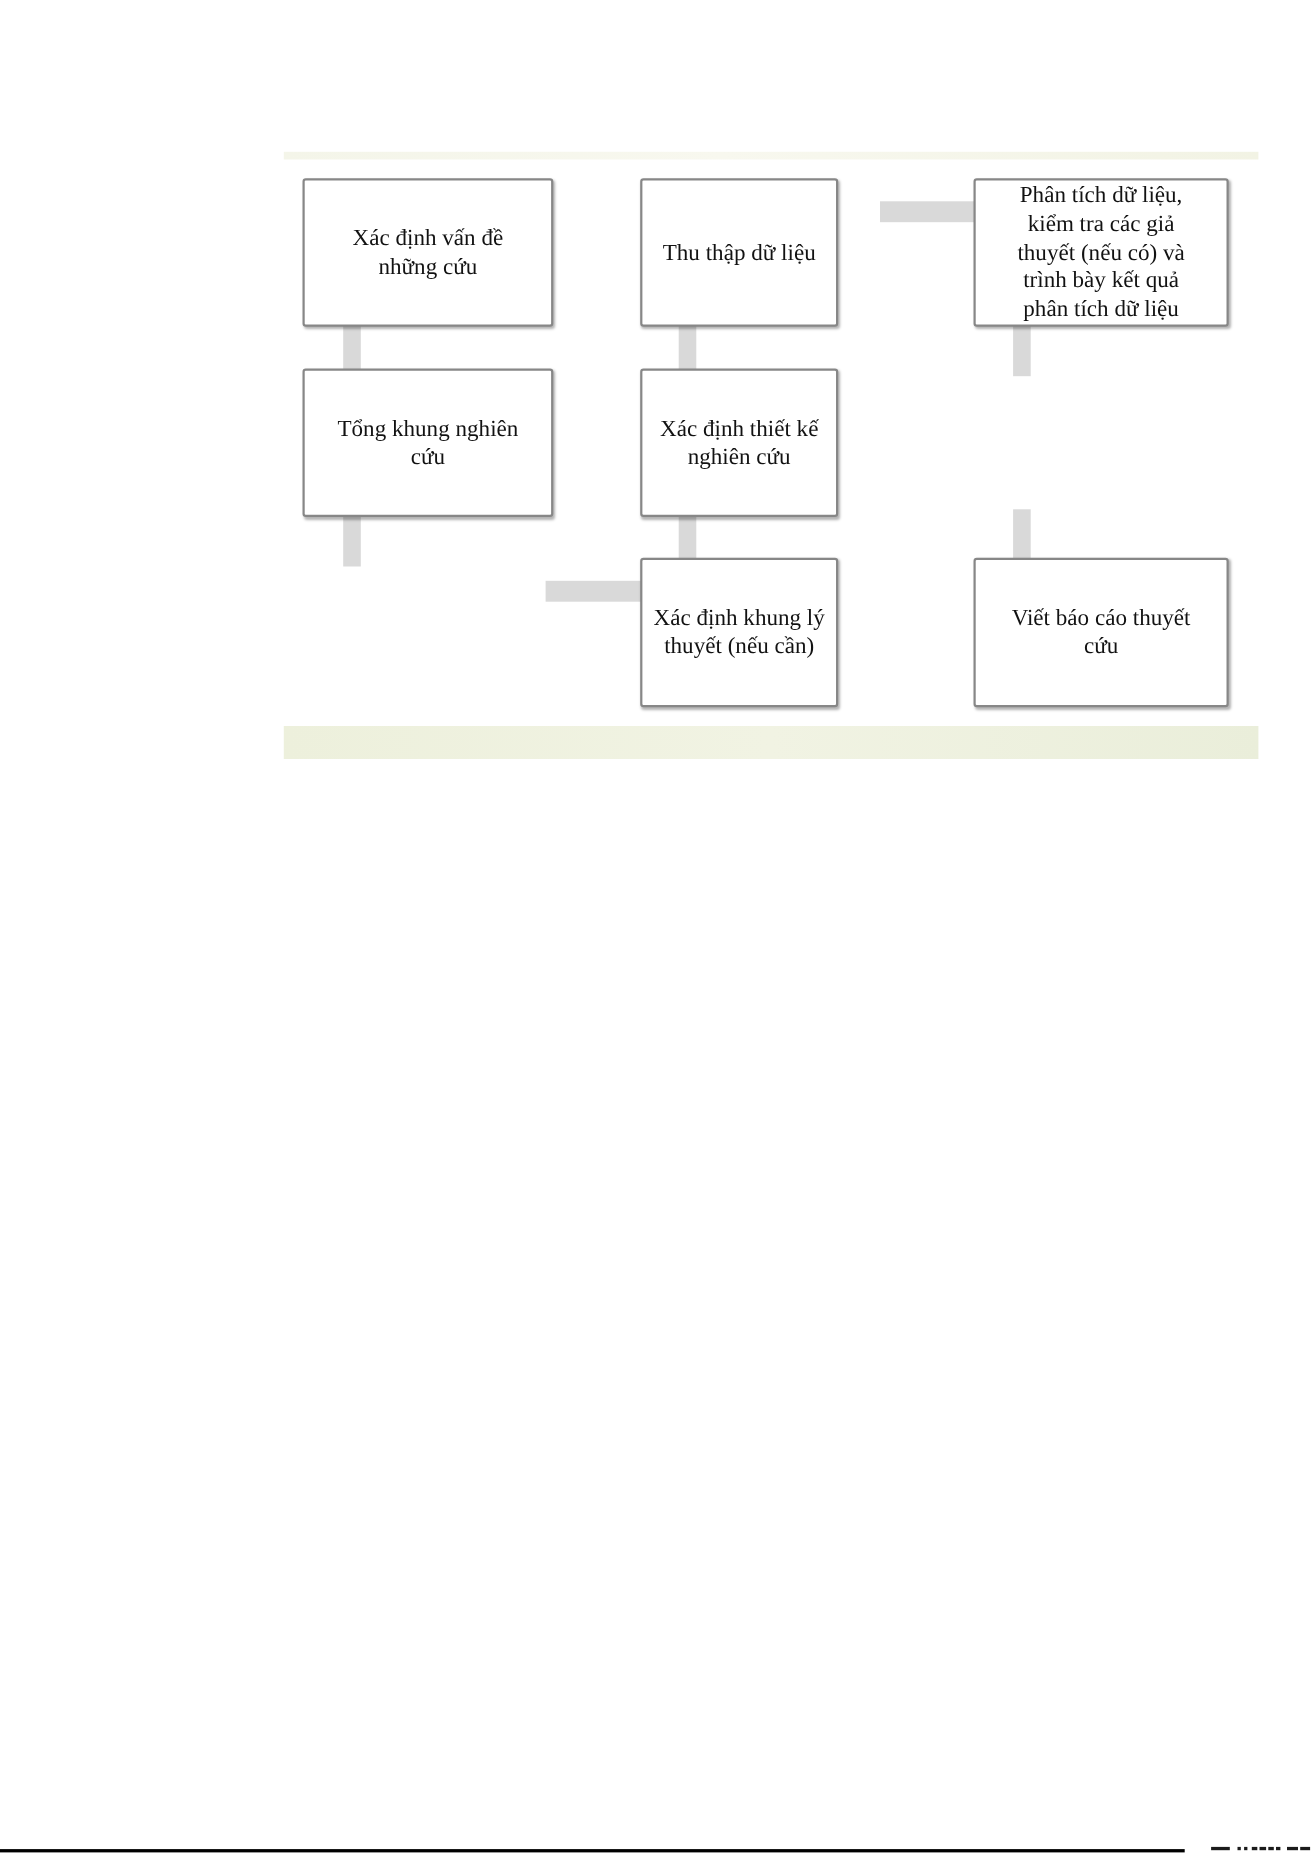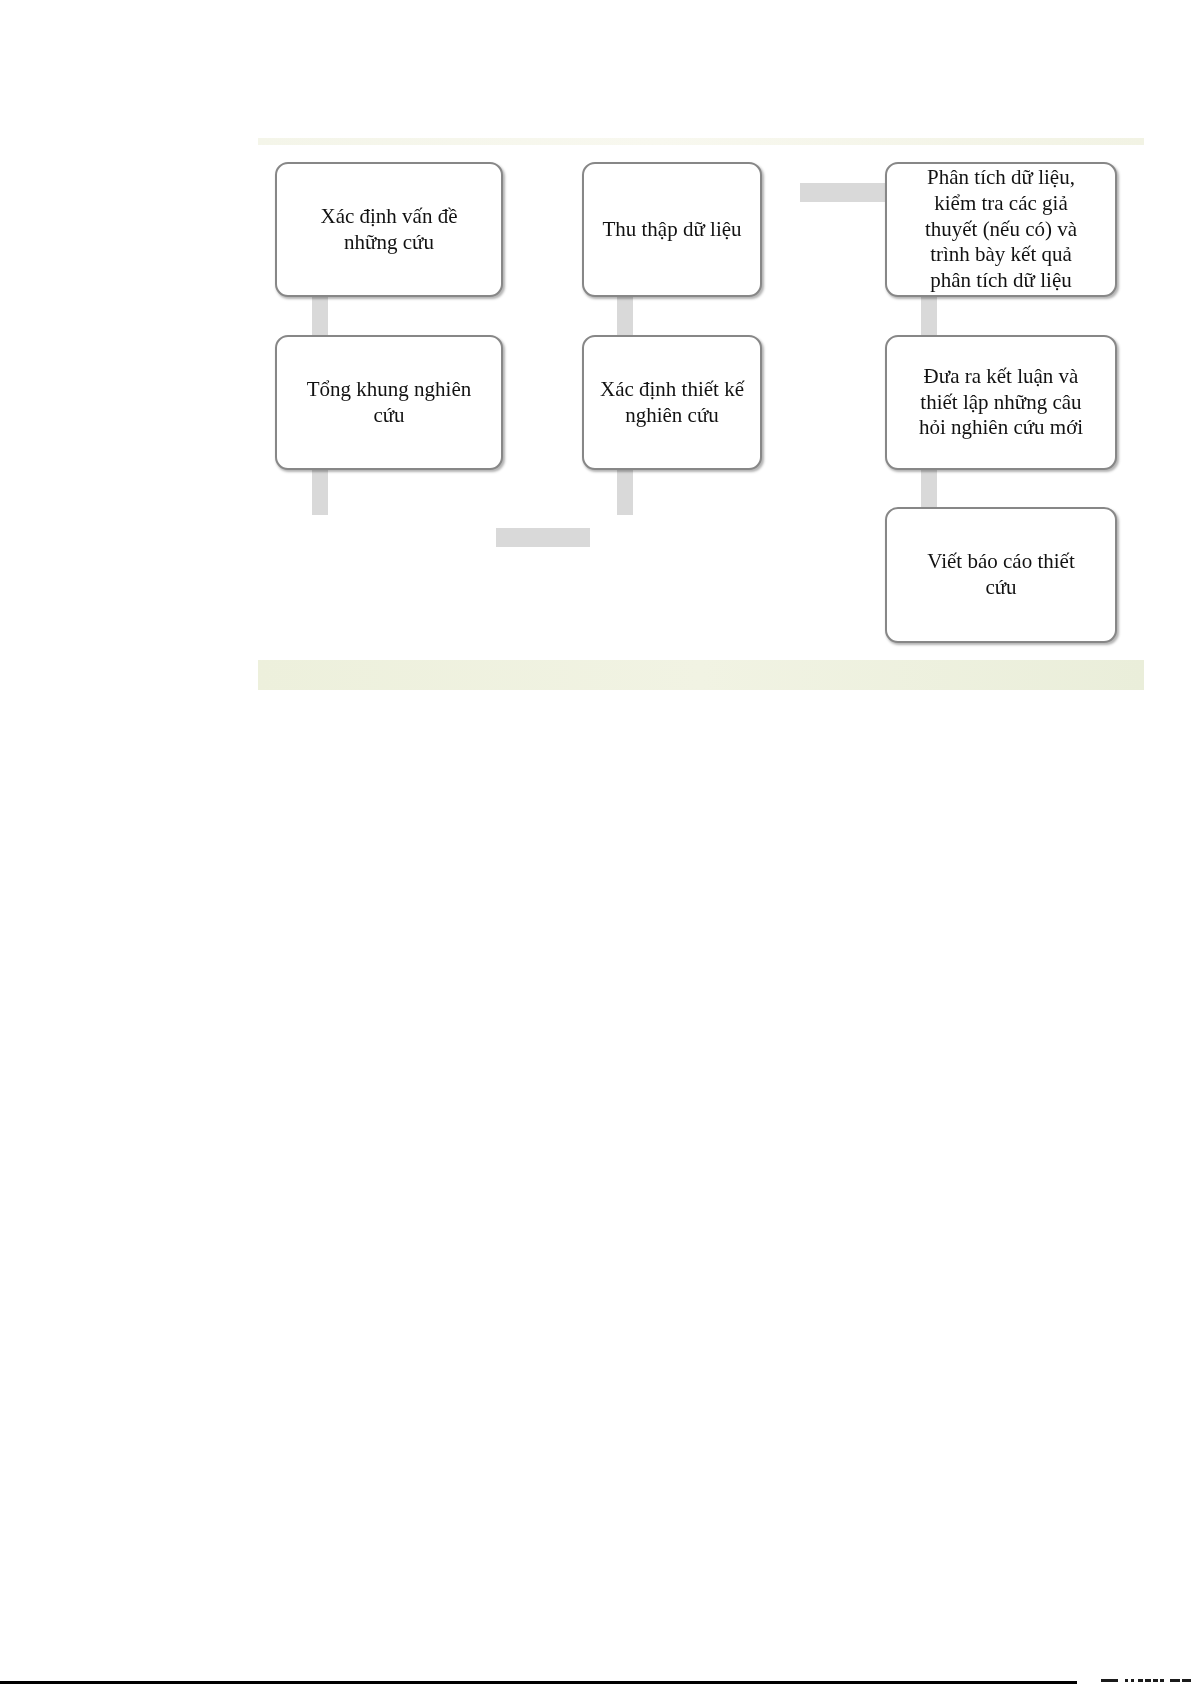--- a/index.html
+++ b/index.html
@@ -44,21 +44,21 @@
   .gap2 { top: 463px; height: 52px; }
   .hc-top  { left: 800px; width: 92px; top: 183px; }
   .hc-row3 { left: 496px; width: 94px; top: 528px; }
 
   
   .fbox {
     position: absolute;
     box-sizing: border-box;
     background: #ffffff;
     border: 2px solid #878787;
-    border-radius: 13px;
+    border-radius: 3px;
     box-shadow: 1.5px 2px 2.5px rgba(0,0,0,0.30);
     display: flex;
     align-items: center;
     justify-content: center;
     text-align: center;
     white-space: pre-line;
     font-size: 21px;
     line-height: 1.23;
     color: #121212;
     padding: 3px 5px;
@@ -112,30 +112,29 @@
   <div class="hconn hc-row3"></div>
 
   <div class="fbox c0 r0">Xác định vấn đề
 những cứu</div>
   <div class="fbox c0 r1">Tổng khung nghiên
 cứu</div>
 
   <div class="fbox c1 r0">Thu thập dữ liệu</div>
   <div class="fbox c1 r1">Xác định thiết kế
 nghiên cứu</div>
+  <div class="fbox c1 r2">Xác định khung lý
+thuyết (nếu cần)</div>
 
   <div class="fbox c2 r0">Phân tích dữ liệu,
 kiểm tra các giả
 thuyết (nếu có) và
 trình bày kết quả
 phân tích dữ liệu</div>
-  <div class="fbox c2 r1">Đưa ra kết luận và
-thiết lập những câu
-hỏi nghiên cứu mới</div>
-  <div class="fbox c2 r2">Viết báo cáo thiết
+  <div class="fbox c2 r2">Viết báo cáo thuyết
 cứu</div>
 
   <div class="bottom-rule"></div>
   <div class="clip-marks">
     <span class="m1"></span>
       <span class="m2"></span>
       <span class="m3"></span>
     <span class="m4"></span>
       <span class="m5"></span>
       <span class="m6"></span>

